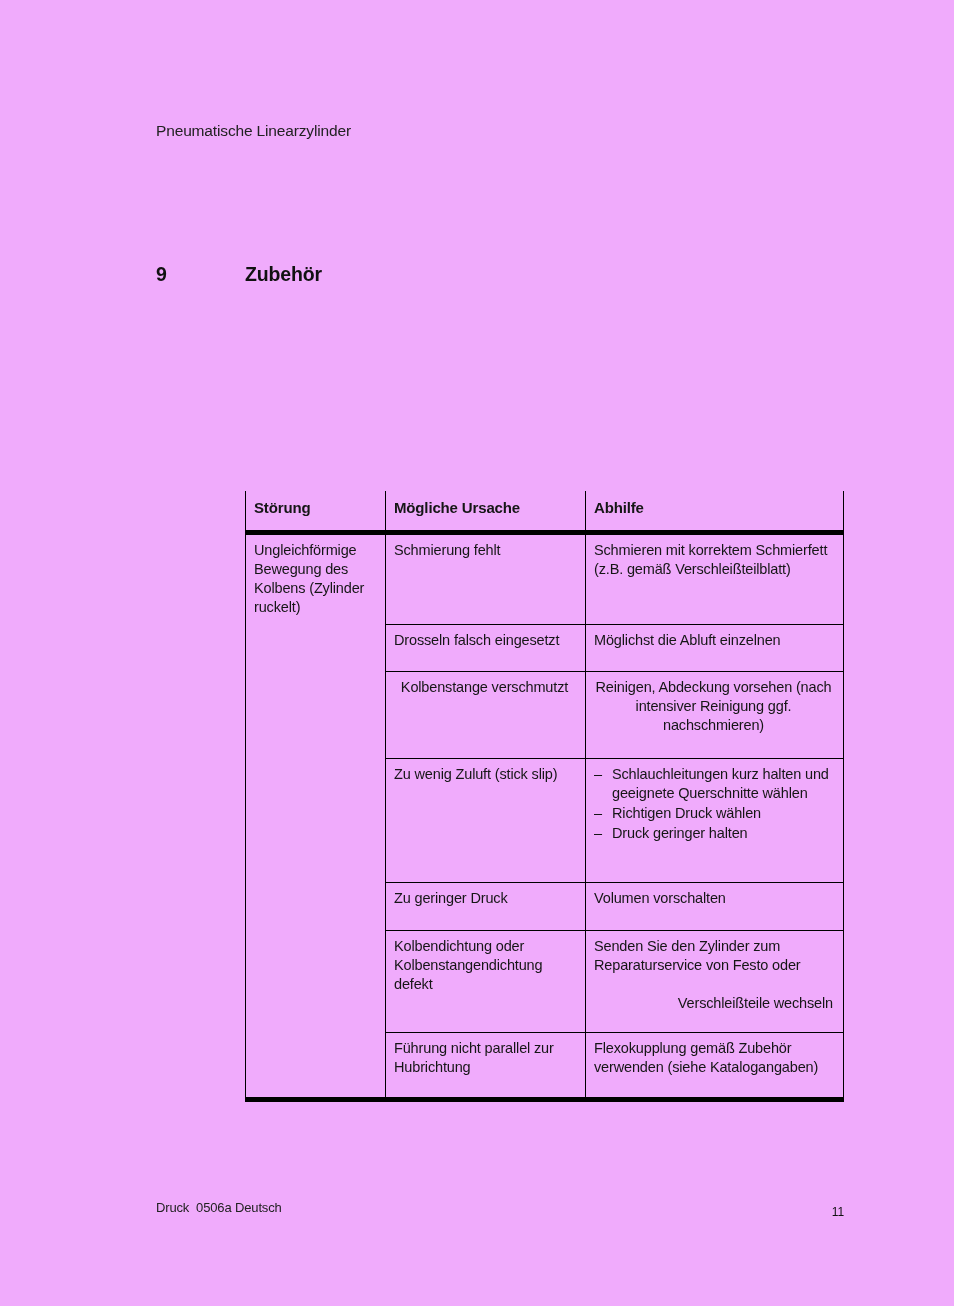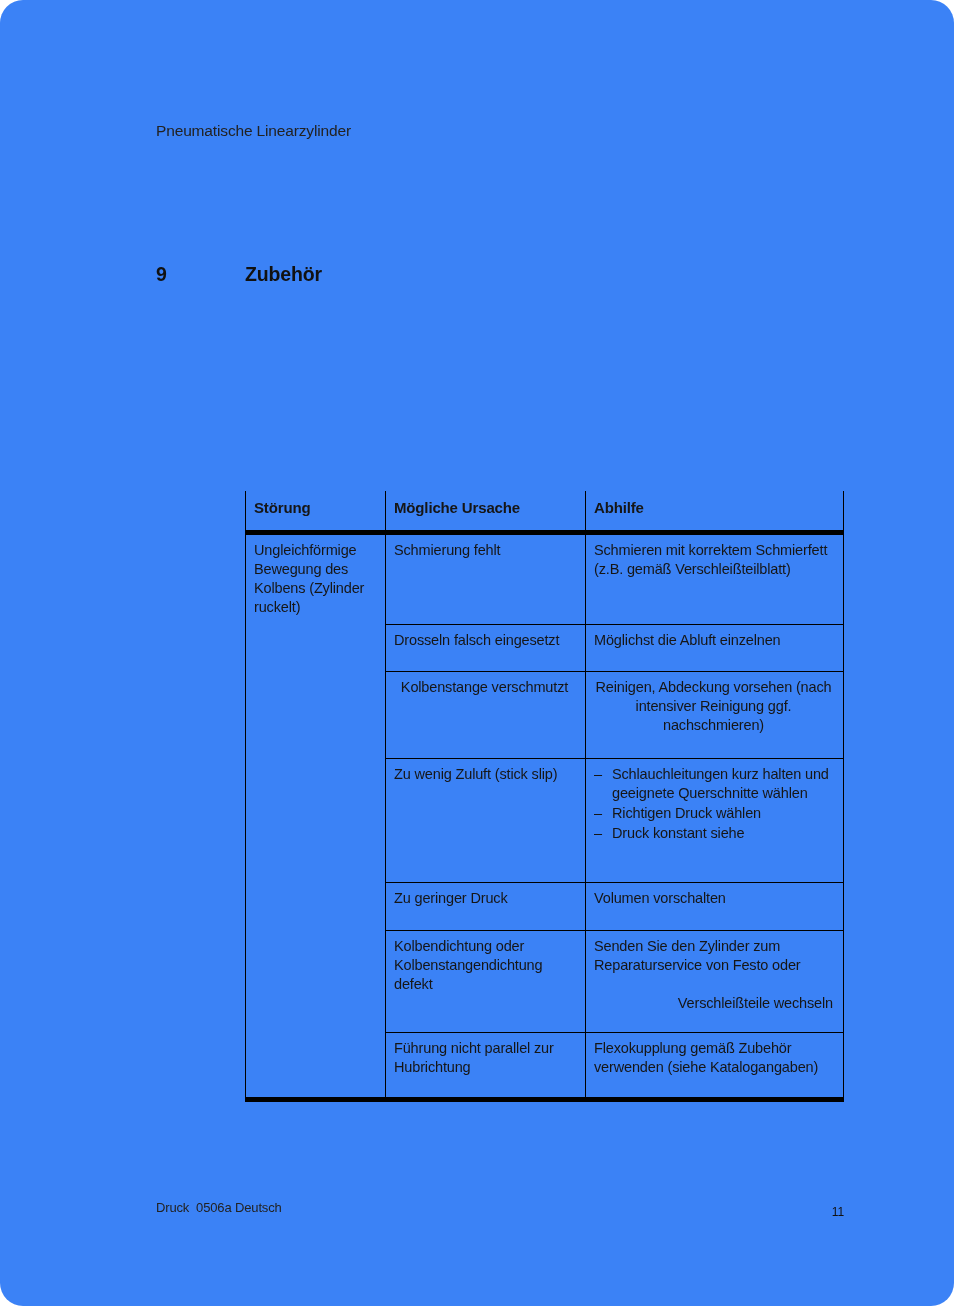--- a/index.html
+++ b/index.html
@@ -4,26 +4,25 @@
 <style>
   html, body {
     margin: 0;
     padding: 0;
     background: #ffffff;
   }
   .page {
     position: relative;
     width: 954px;
     height: 1306px;
-    background: #3b82f6;
+    background: #f0abfc;
     font-family: "Liberation Sans", sans-serif;
     color: #1a1a1a;
     letter-spacing: -0.15px;
     overflow: hidden;
-    border-radius: 23px;
   }
 
   .running-header {
     position: absolute;
     left: 156px;
     top: 122px;
     font-size: 15.5px;
     color: #222;
   }
 
@@ -172,21 +171,21 @@
           <div class="dash-item">
             <span class="dash">–</span>
             <span>Schlauchleitungen kurz halten und geeignete Querschnitte wählen</span>
           </div>
           <div class="dash-item">
             <span class="dash">–</span>
             <span>Richtigen Druck wählen</span>
           </div>
           <div class="dash-item">
             <span class="dash">–</span>
-            <span>Druck konstant siehe</span>
+            <span>Druck geringer halten</span>
           </div>
         </td>
       </tr>
       <tr class="r5">
         <td>Zu geringer Druck</td>
         <td class="remedy">Volumen vorschalten</td>
       </tr>
       <tr class="r6">
         <td>Kolbendichtung oder Kolbenstangendichtung defekt</td>
         <td class="remedy">

